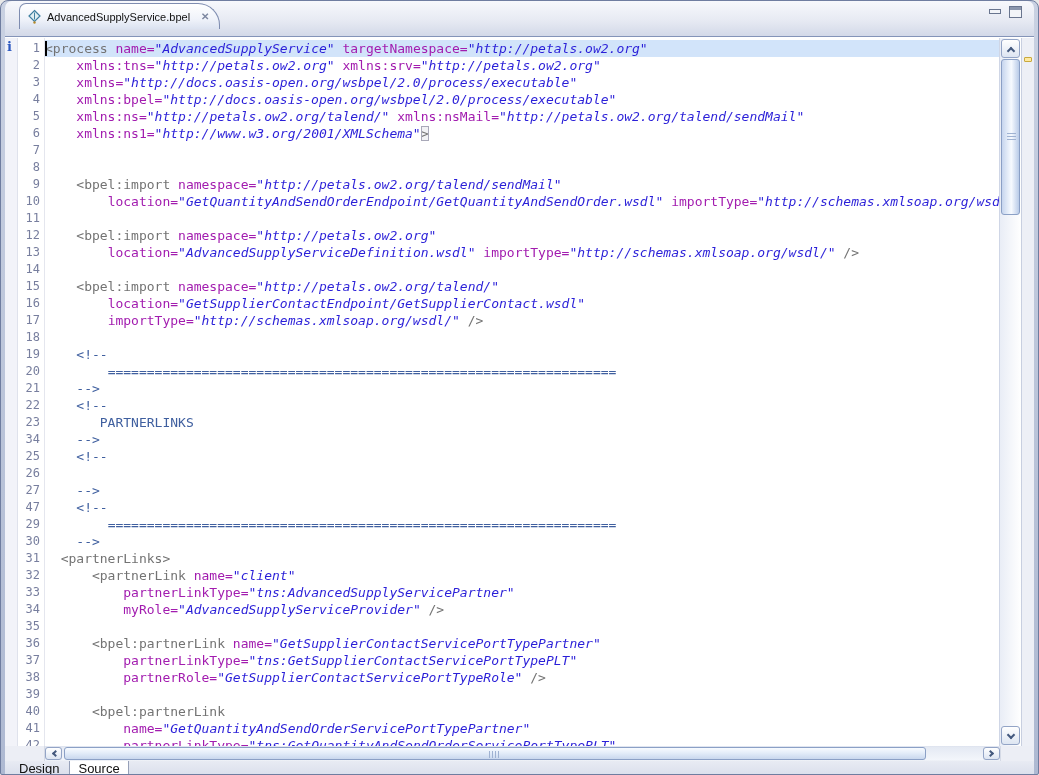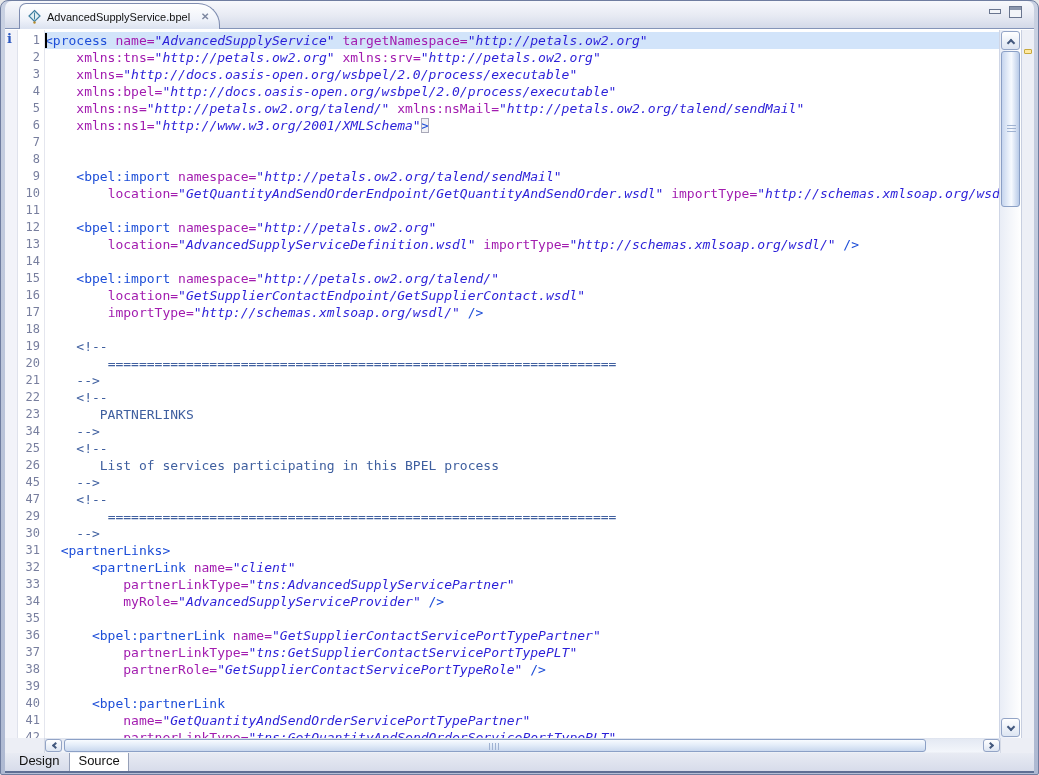--- a/index.html
+++ b/index.html
@@ -6,21 +6,21 @@
   *{box-sizing:border-box;}
   .frame{
     position:relative;width:1039px;height:775px;
     background:linear-gradient(180deg,#c9d1e2,#aeb9d2);
     border:1px solid #6f7da0;border-radius:8px 8px 2px 2px;
     padding:0 4px 0 4px;overflow:hidden;
     font-family:"Liberation Sans",sans-serif;
   }
   
   .tabbar{
-    position:relative;height:28px;
+    position:relative;height:36px;
     background:linear-gradient(180deg,#f7f8fc 0%,#e7eaf3 55%,#d3d9e8 100%);
     border-bottom:1px solid #8494b8;border-radius:7px 7px 0 0;
   }
   .etab{
     position:absolute;left:14px;top:2px;height:26px;
     display:flex;align-items:center;gap:5px;
     padding:0 10px 0 7px;
     background:linear-gradient(180deg,#ffffff 0%,#f0f3fa 60%,#dbe2f0 100%);
     border:1px solid #7e8cb0;border-bottom:none;
     border-radius:7px 22px 0 0;
@@ -54,21 +54,21 @@
     text-align:right;padding:2px 4px 0 0;overflow:hidden;
   }
   .gutter .ln{height:17px;line-height:17px;}
   .codewrap{flex:1;overflow:hidden;position:relative;padding-top:2px;background:#fff;}
   .row{
     white-space:pre;height:17px;line-height:17px;min-width:100%;
     font-family:"DejaVu Sans Mono",monospace;font-size:13px;color:#000;position:relative;
   }
   .row.current{background:#d2e4fa;}
   .caret{position:absolute;left:0;top:1px;width:1.5px;height:15px;background:#000;}
-  .tg{color:#1d4ed8;}
+  .tg{color:#737373;}
   .at{color:#a21caf;}
   .vl{color:#2a1fd8;font-style:italic;}
   .cm{color:#3f5f9f;}
   .pl{color:#000;}
   .bx{outline:1px solid #a8a8b8;outline-offset:-1px;background:#f2f2f5;}
   
   .vscroll{width:22px;flex:none;position:relative;background:linear-gradient(90deg,#e9edf6,#ffffff);border-left:1px solid #cfd6e6;}
   .sbtn{
     position:absolute;left:1px;width:19px;height:19px;
     background:linear-gradient(180deg,#ffffff,#dde5f2);
@@ -168,21 +168,21 @@
         <div class="ln">17</div>
         <div class="ln">18</div>
         <div class="ln">19</div>
         <div class="ln">20</div>
         <div class="ln">21</div>
         <div class="ln">22</div>
         <div class="ln">23</div>
         <div class="ln">34</div>
         <div class="ln">25</div>
         <div class="ln">26</div>
-        <div class="ln">45</div>
+        <div class="ln">27</div>
         <div class="ln">47</div>
         <div class="ln">29</div>
         <div class="ln">30</div>
         <div class="ln">31</div>
         <div class="ln">32</div>
         <div class="ln">33</div>
         <div class="ln">34</div>
         <div class="ln">35</div>
         <div class="ln">36</div>
         <div class="ln">37</div>
@@ -211,21 +211,21 @@
         <div class="row"><span class="pl">        </span><span class="at">location=</span><span class="vl">"GetSupplierContactEndpoint/GetSupplierContact.wsdl"</span></div>
         <div class="row"><span class="pl">        </span><span class="at">importType=</span><span class="vl">"http://schemas.xmlsoap.org/wsdl/"</span><span class="pl"> </span><span class="tg">/&gt;</span></div>
         <div class="row">&nbsp;</div>
         <div class="row"><span class="pl">    </span><span class="cm">&lt;!--</span></div>
         <div class="row"><span class="pl">        </span><span class="cm">=================================================================</span></div>
         <div class="row"><span class="pl">    </span><span class="cm">--&gt;</span></div>
         <div class="row"><span class="pl">    </span><span class="cm">&lt;!--</span></div>
         <div class="row"><span class="pl">       </span><span class="cm">PARTNERLINKS</span></div>
         <div class="row"><span class="pl">    </span><span class="cm">--&gt;</span></div>
         <div class="row"><span class="pl">    </span><span class="cm">&lt;!--</span></div>
-        <div class="row"><span class="pl">       </span><span class="cm">List of services participating in this BPEL process</span></div>
+        <div class="row"><span class="pl">       </span></div>
         <div class="row"><span class="pl">    </span><span class="cm">--&gt;</span></div>
         <div class="row"><span class="pl">    </span><span class="cm">&lt;!--</span></div>
         <div class="row"><span class="pl">        </span><span class="cm">=================================================================</span></div>
         <div class="row"><span class="pl">    </span><span class="cm">--&gt;</span></div>
         <div class="row"><span class="pl">  </span><span class="tg">&lt;partnerLinks&gt;</span></div>
         <div class="row"><span class="pl">      </span><span class="tg">&lt;partnerLink</span><span class="pl"> </span><span class="at">name=</span><span class="vl">"client"</span></div>
         <div class="row"><span class="pl">          </span><span class="at">partnerLinkType=</span><span class="vl">"tns:AdvancedSupplyServicePartner"</span></div>
         <div class="row"><span class="pl">          </span><span class="at">myRole=</span><span class="vl">"AdvancedSupplyServiceProvider"</span><span class="pl"> </span><span class="tg">/&gt;</span></div>
         <div class="row">&nbsp;</div>
         <div class="row"><span class="pl">      </span><span class="tg">&lt;bpel:partnerLink</span><span class="pl"> </span><span class="at">name=</span><span class="vl">"GetSupplierContactServicePortTypePartner"</span></div>

